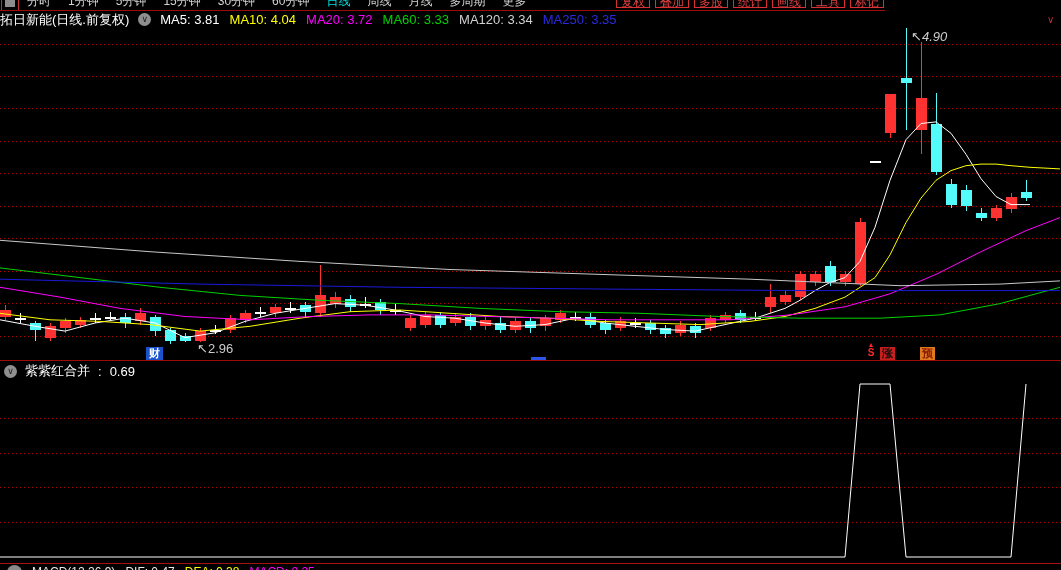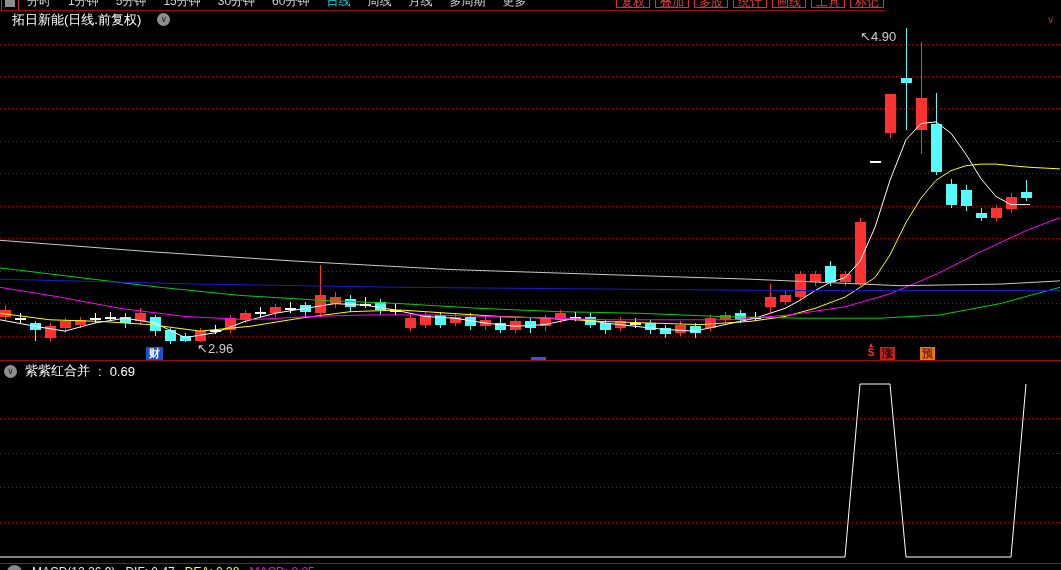--- a/index.html
+++ b/index.html
@@ -12,34 +12,34 @@
            border:1px solid #c23030;}
   .tb-icon i{display:block;margin:4px 3px;height:7px;background:#8d8d8d;}
   .menu-items{position:absolute;left:27px;top:-7px;display:flex;gap:17px;
               font-size:12px;color:#d4d4d4;white-space:nowrap;}
   .menu-item.active{color:#00e0e0;}
   .right-buttons{position:absolute;right:1px;top:-8px;display:flex;gap:5px;}
   .rbtn{border:1px solid #d83030;color:#e04040;font-size:12px;
         padding:1px 4px;height:16px;box-sizing:border-box;background:#000;}
   
   .titlebar{position:absolute;top:11px;left:0;width:1061px;height:17px;
-            display:flex;align-items:center;gap:16px;padding-left:12px;
+            display:flex;align-items:center;gap:9px;padding-left:0;
             box-sizing:border-box;font-size:13px;}
   .symbol-title{color:#ffffff;}
   .circ{width:13px;height:13px;border-radius:50%;background:#8f8f8f;color:#1d1d1d;
         font-size:9px;line-height:13px;text-align:center;flex:0 0 auto;}
   .ma-labels{display:flex;gap:10px;white-space:nowrap;}
   .expand-arrow{position:absolute;left:1047px;top:15px;color:#c03030;
                 font-size:10px;line-height:10px;}
   
   .main-chart{position:absolute;top:28px;left:0;width:1061px;height:332px;
               border-bottom:1px solid #9e0b0b;}
   .main-chart svg{position:absolute;top:0;left:0;}
   .anno{position:absolute;color:#cccccc;font-size:13px;white-space:nowrap;}
-  .anno-high{left:860px;top:1px;}
+  .anno-high{left:911px;top:1px;font-style:italic;}
   .anno-low{left:183px;top:313px;margin-left:14px;}
   .badge{position:absolute;width:15px;height:13px;line-height:13px;
          text-align:center;font-size:11px;font-weight:bold;}
   .badge-cai{left:146px;top:319px;width:17px;}
   .badge-zhang{left:880px;top:319px;}
   .badge-yu{left:920px;top:319px;}
   .s-marker{position:absolute;left:864px;top:314px;width:14px;
             display:flex;flex-direction:column;align-items:center;
             font-weight:bold;}
   .s-marker .arr{font-size:8px;line-height:6px;}
@@ -86,20 +86,28 @@
       <span class="rbtn">统计</span>
       <span class="rbtn">画线</span>
       <span class="rbtn">工具</span>
       <span class="rbtn">标记</span>
     </div>
 </div>
 
 <div class="titlebar">
   <span class="symbol-title">拓日新能(日线.前复权)</span>
   <span class="circ">∨</span>
+  <div class="ma-labels">
+      <span style="color: rgb(255, 255, 255);">MA5: 3.81</span>
+      <span style="color: rgb(255, 255, 0);">MA10: 4.04</span>
+      <span style="color: rgb(255, 0, 255);">MA20: 3.72</span>
+      <span style="color: rgb(0, 210, 0);">MA60: 3.33</span>
+      <span style="color: rgb(208, 208, 208);">MA120: 3.34</span>
+      <span style="color: rgb(42, 42, 224);">MA250: 3.35</span>
+    </div>
 </div>
 <div class="expand-arrow">∨</div>
 
 <div class="main-chart">
   <svg id="main-svg" width="1061" height="332">
       <line x1="0" y1="308" x2="1061" y2="308" stroke="#b20000" stroke-width="1" stroke-dasharray="1 3" shape-rendering="crispEdges"></line>
       <line x1="0" y1="275.55999999999995" x2="1061" y2="275.55999999999995" stroke="#b20000" stroke-width="1" stroke-dasharray="1 3" shape-rendering="crispEdges"></line>
       <line x1="0" y1="243.12" x2="1061" y2="243.12" stroke="#b20000" stroke-width="1" stroke-dasharray="1 3" shape-rendering="crispEdges"></line>
       <line x1="0" y1="210.68" x2="1061" y2="210.68" stroke="#b20000" stroke-width="1" stroke-dasharray="1 3" shape-rendering="crispEdges"></line>
       <line x1="0" y1="178.24000000000004" x2="1061" y2="178.24000000000004" stroke="#b20000" stroke-width="1" stroke-dasharray="1 3" shape-rendering="crispEdges"></line>

